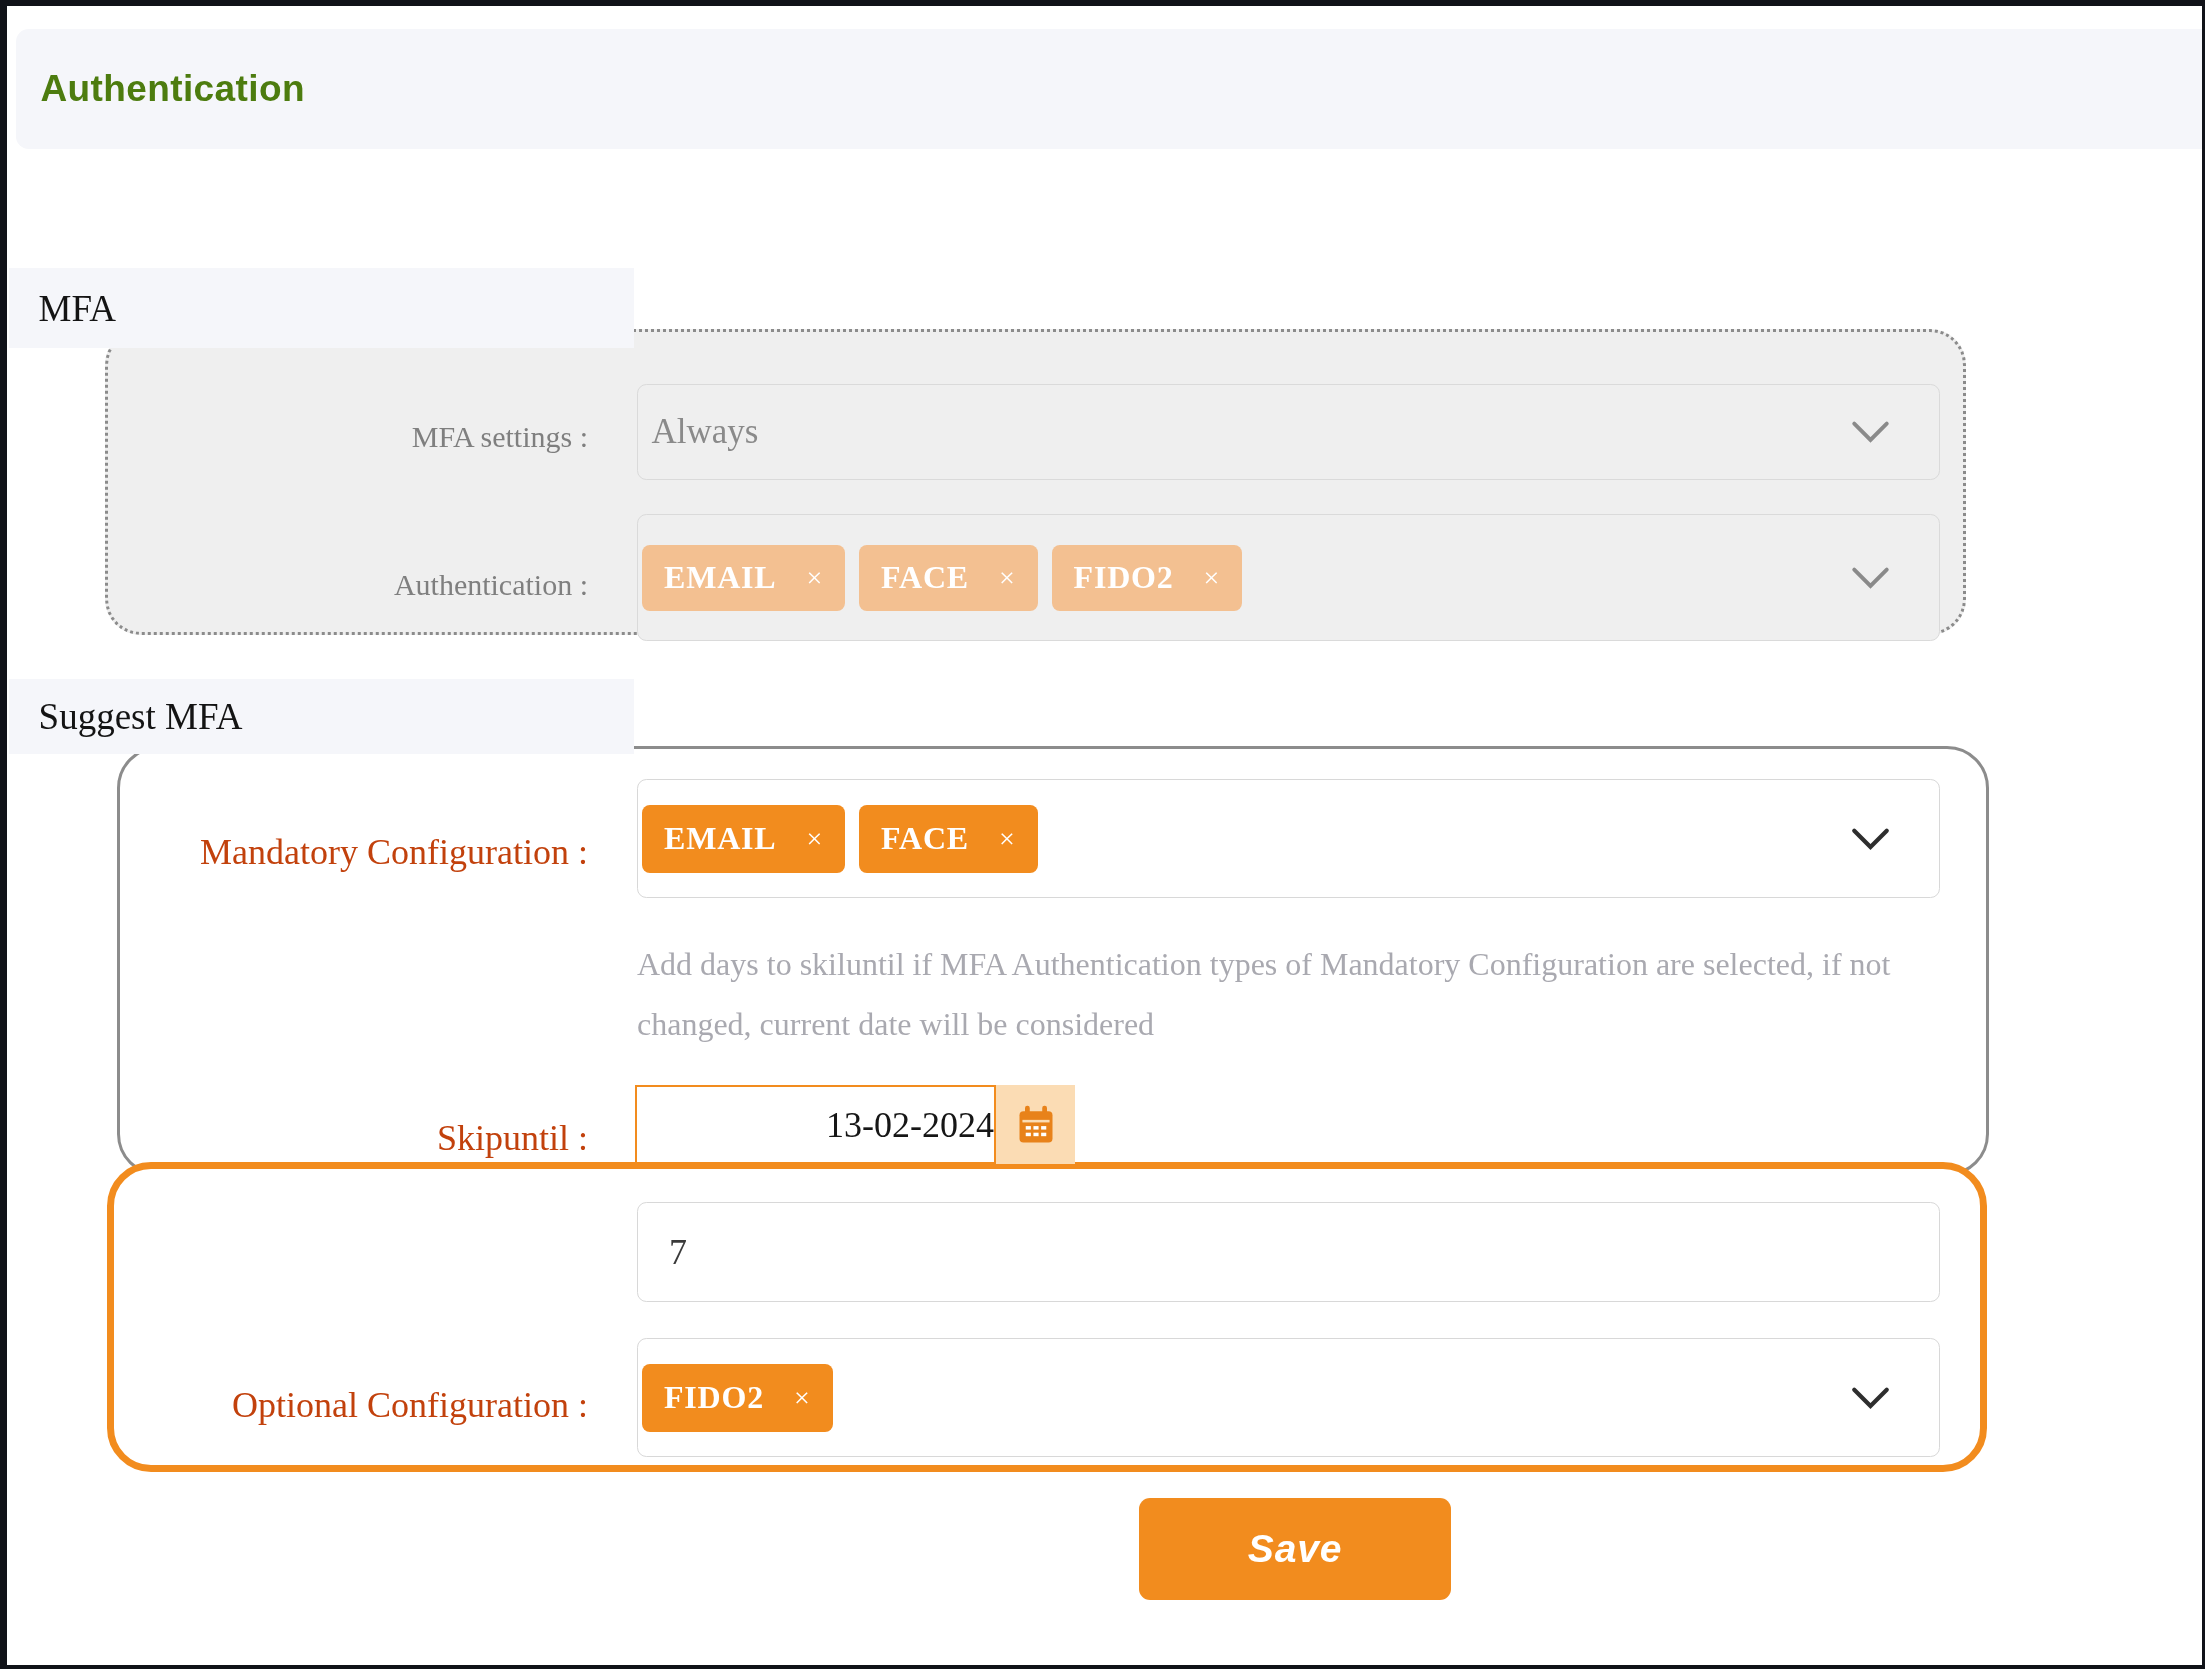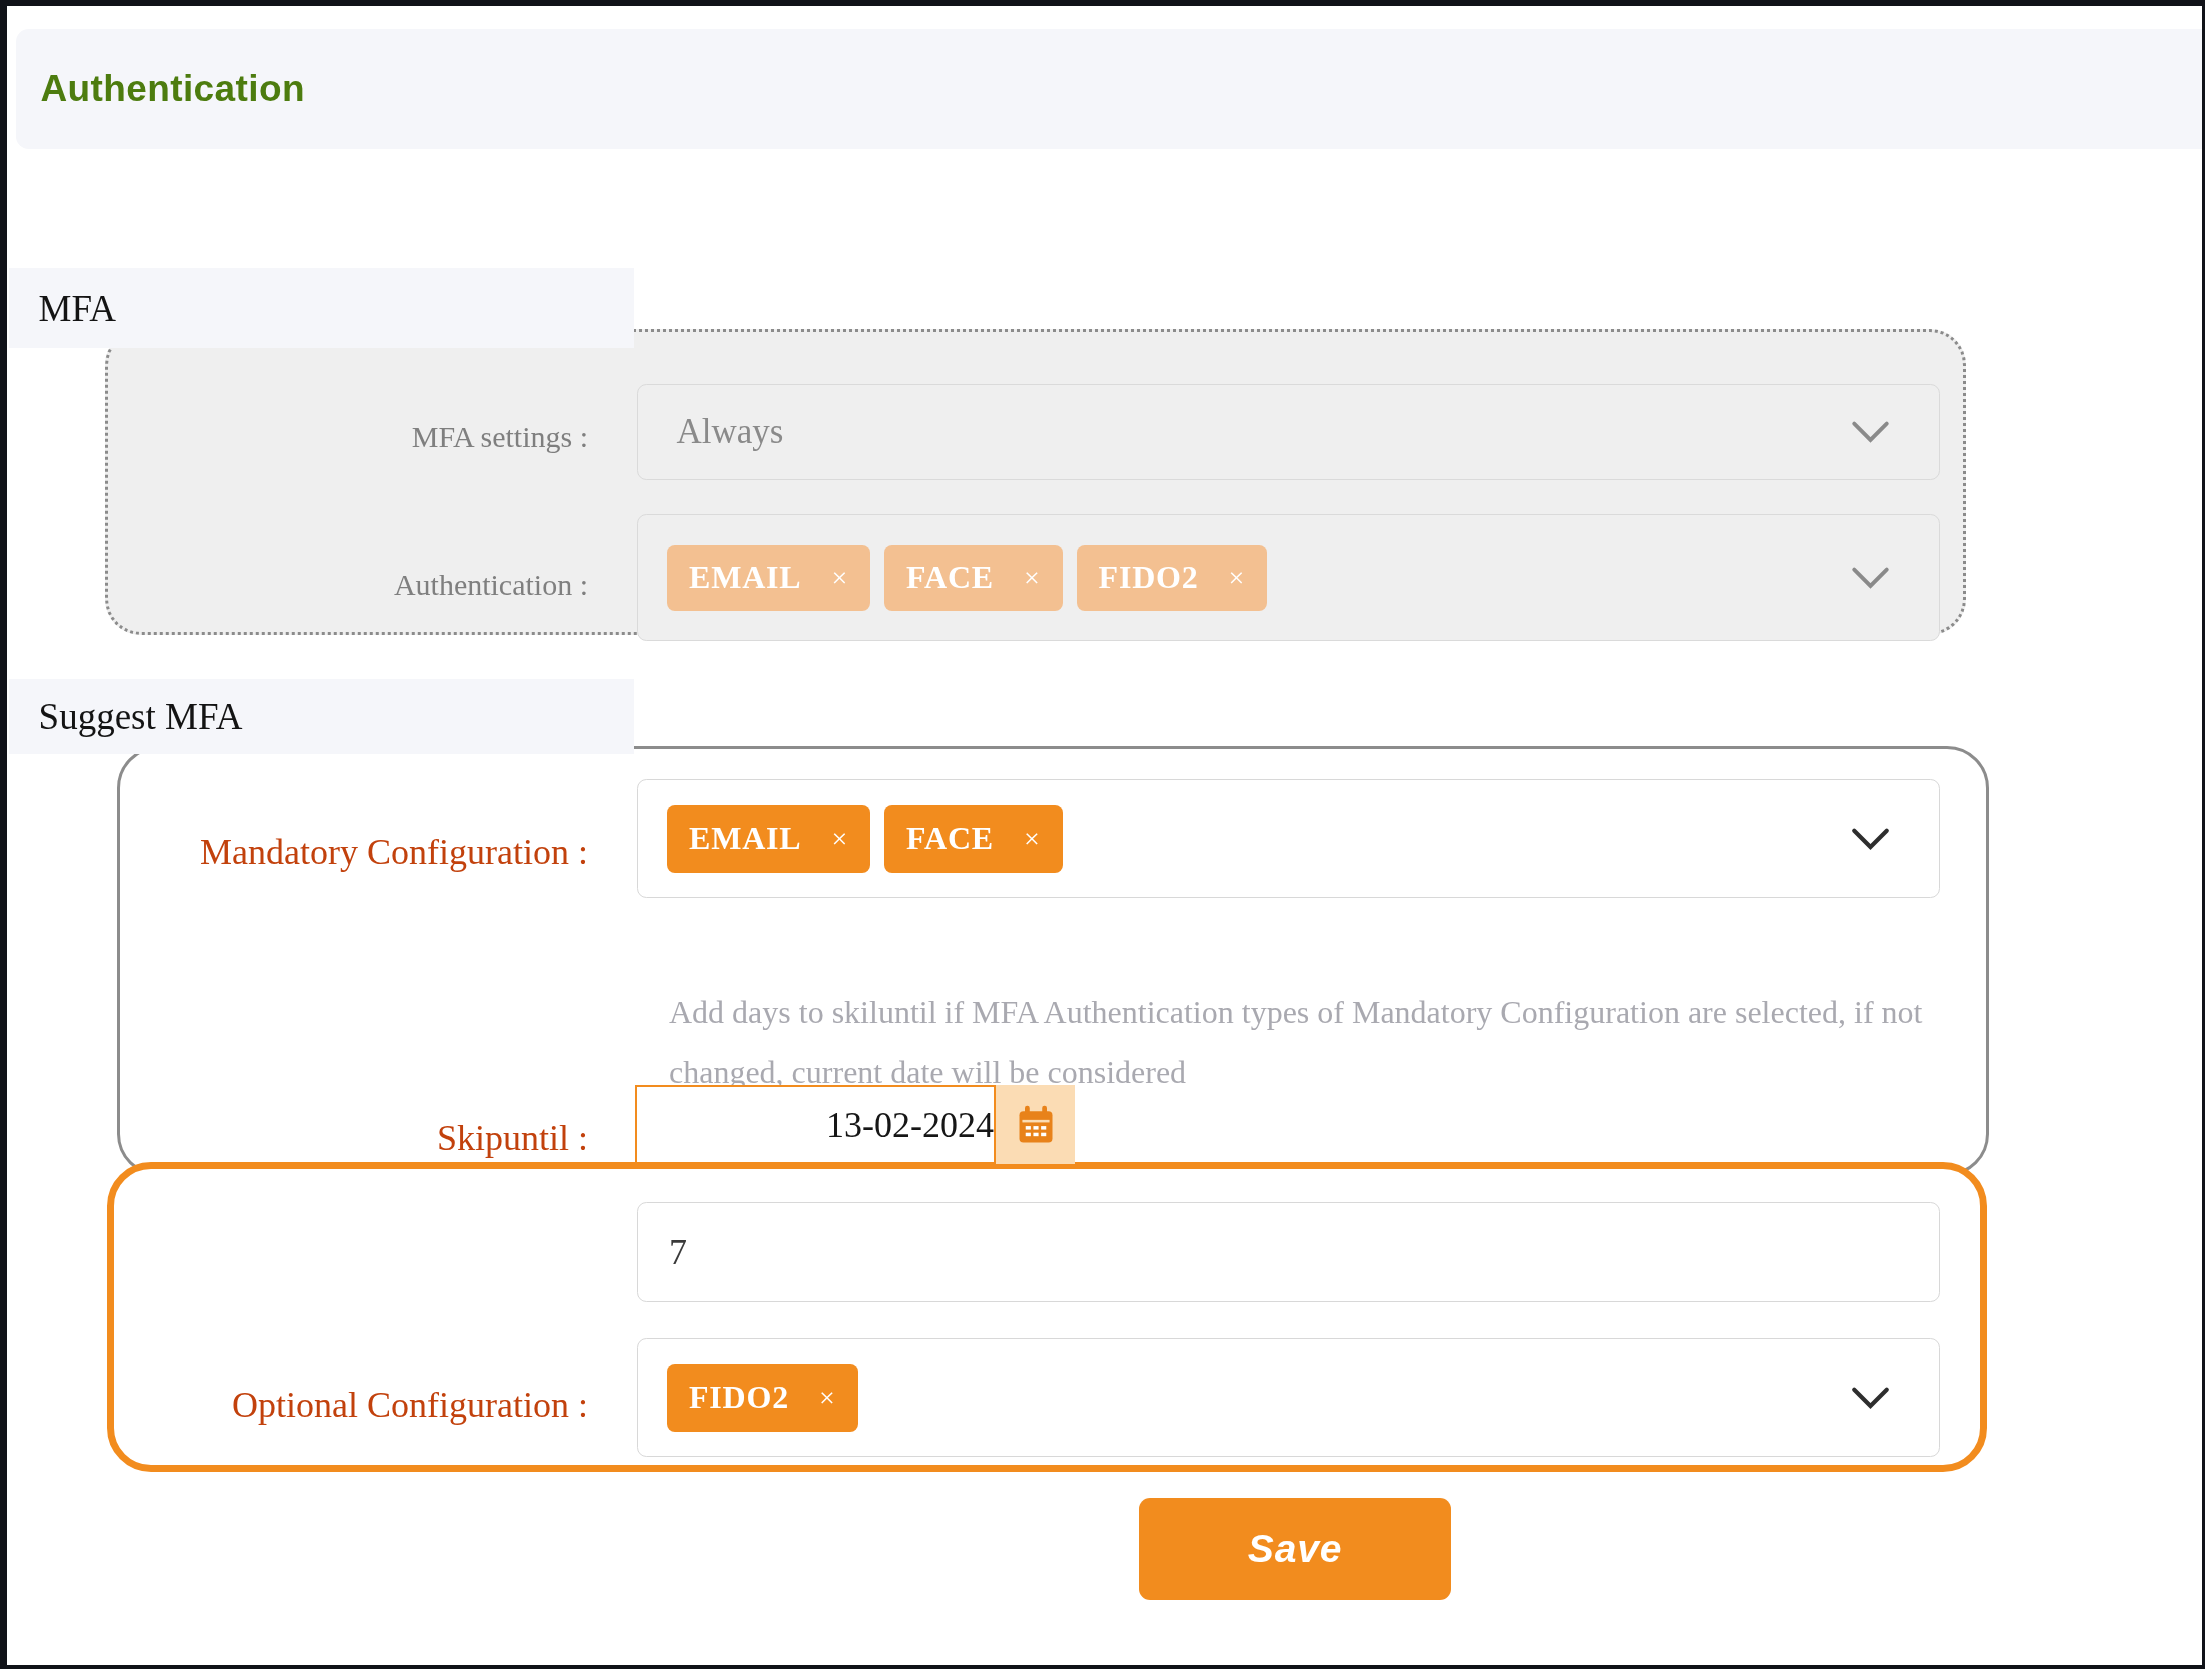--- a/index.html
+++ b/index.html
@@ -62,41 +62,41 @@
     font-size:36px;color:#c2410c;z-index:4;
   }
   .field-label.dim{color:#7F7F7F;font-size:30px;}
   
   .select{
     left:630px;width:1303px;
     box-sizing:border-box;
     border:1.6px solid #D8D8D8;border-radius:9.4px;
     background:#fff;
     display:flex;align-items:center;
-    padding-left:29px;gap:14px;
+    padding-left:4px;gap:14px;
     z-index:4;
   }
   .select.disabled{background:#EFEFEF;border-color:#DADADA;}
   .select .placeholder{font-size:35px;color:#8A8A8A;margin-left:9.4px;}
   .chev{
     position:absolute;right:49px;top:50%;
     width:39px;height:23.6px;margin-top:-11.8px;
   }
   .tag{
     display:flex;align-items:center;gap:30px;
     height:66px;padding:0 22px;border-radius:7.9px;
     color:#ffffff;font-weight:bold;font-size:32px;letter-spacing:0.8px;
     white-space:nowrap;
   }
   .tag .x{font-size:28px;font-weight:normal;cursor:pointer;line-height:1;}
   .tag.peach{background:#F3C091;}
   .tag.orange{background:#F28C1E;height:68px;}
   .help{
-    left:630px;top:976px;width:1350px;
-    font-size:32px;line-height:60px;color:#A9A9B0;z-index:4;margin-left:32px;
+    left:630px;top:928px;width:1350px;
+    font-size:32px;line-height:60px;color:#A9A9B0;z-index:4;
   }
   
   .date-wrap{left:628px;top:1079px;height:79px;display:flex;z-index:5;}
   .date-input{
     width:361px;height:79px;box-sizing:border-box;
     border:2.4px solid #F28C1E;background:#fff;
     font-family:"Liberation Serif", serif;
     font-size:36px;color:#161616;padding:0 0 0 14px;outline:none;text-align:right;
   }
   .cal-btn{

